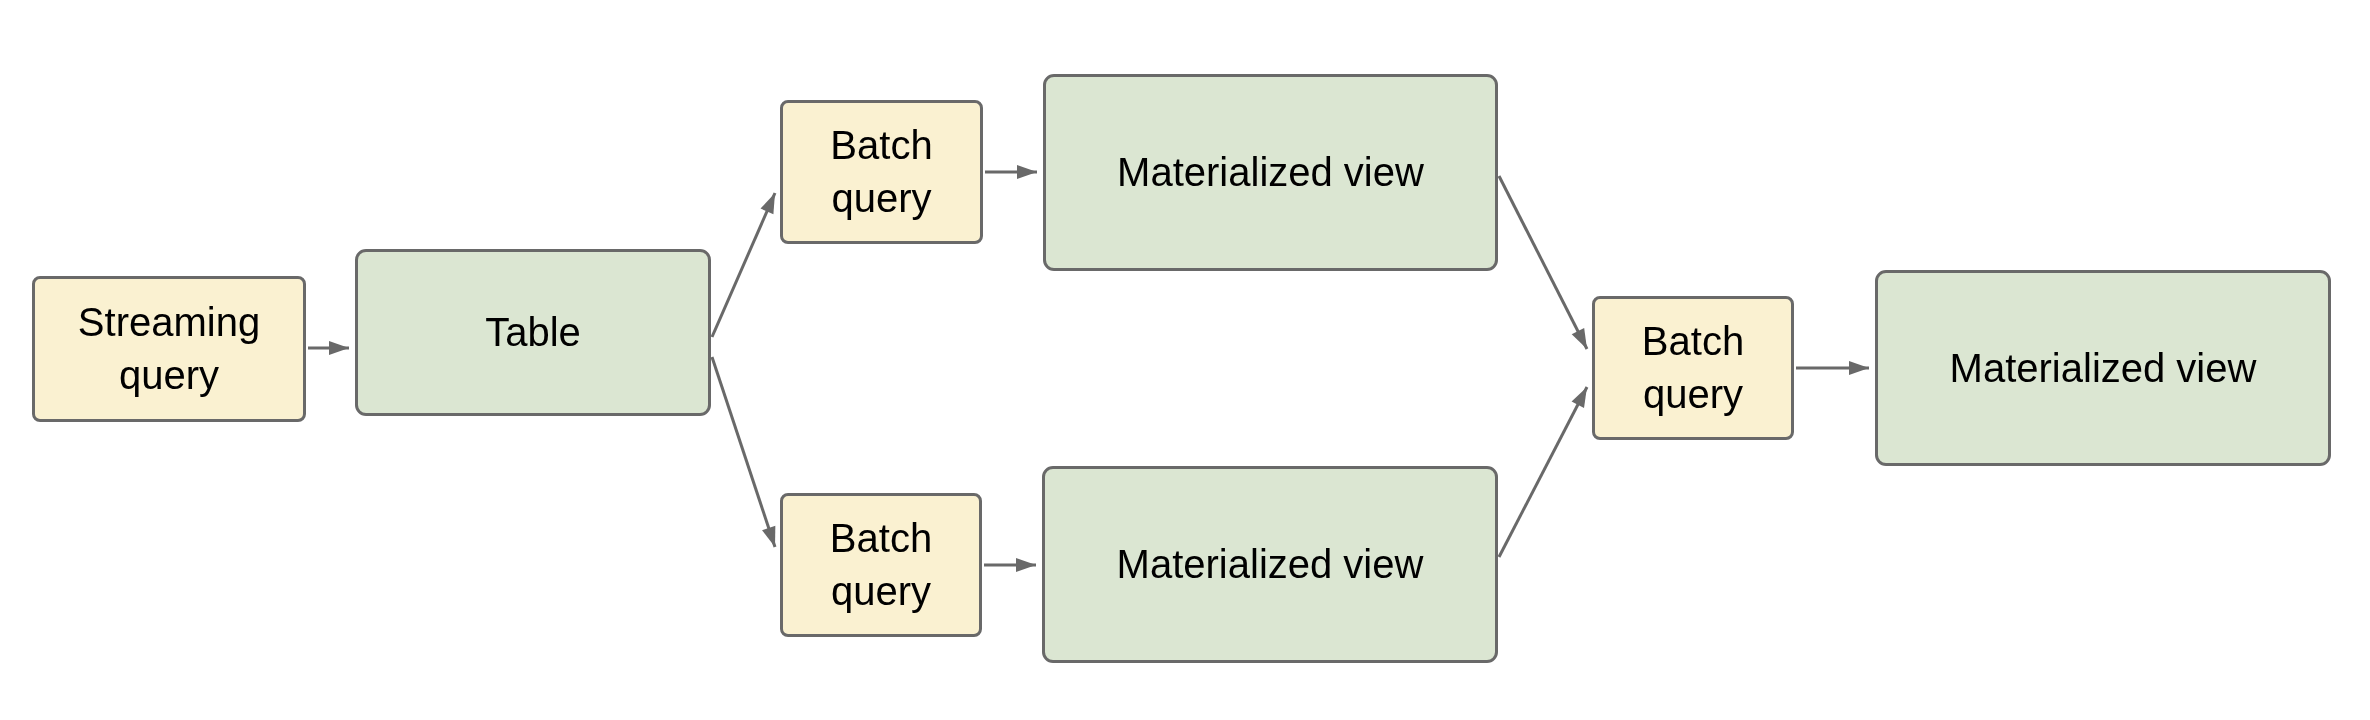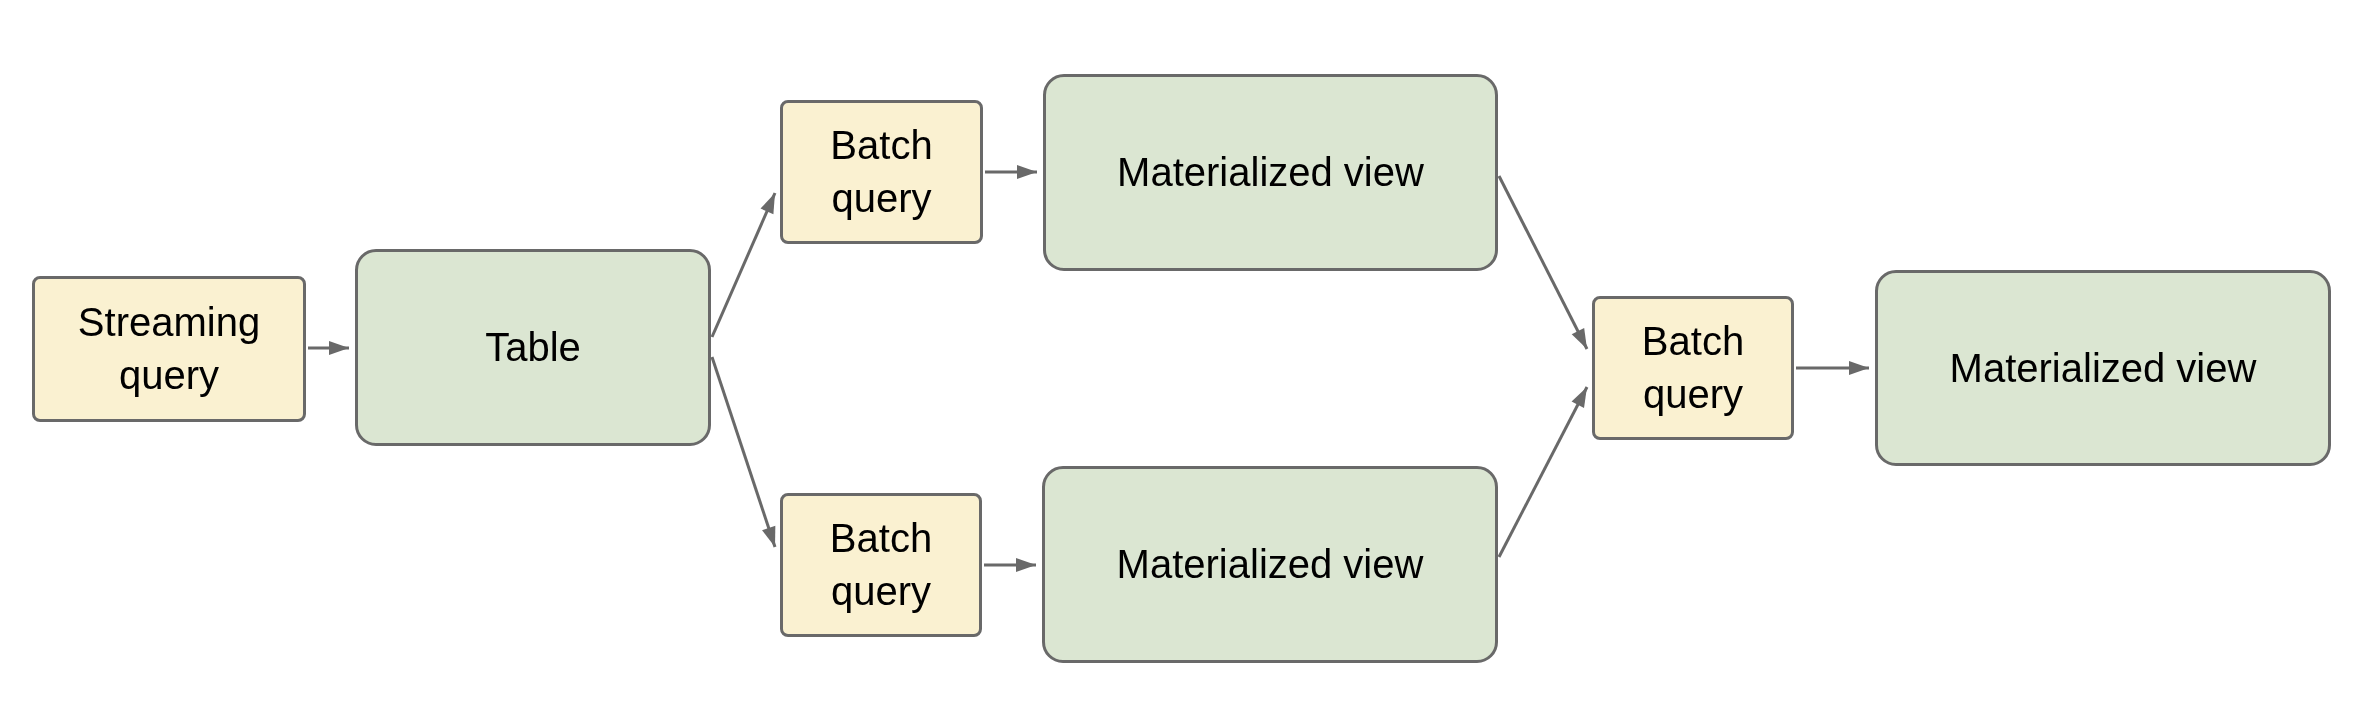--- a/index.html
+++ b/index.html
@@ -23,25 +23,25 @@
     align-items: center;
     justify-content: center;
     text-align: center;
     font-size: 40px;
     line-height: 1.32;
     color: #000000;
     border: 3px solid #696969;
     padding: 0 10px;
   }
   .query   { background: #faf1d1; border-radius: 8px; }
-  .dataset { background: #dbe6d2; border-radius: 21px; }
+  .dataset { background: #dbe6d2; border-radius: 11px; }
 
   
   #n-streaming-query        { left: 32px;   top: 276px; width: 274px; height: 146px; }
-  #n-table                  { left: 355px;  top: 249px; width: 356px; height: 197px; }
+  #n-table                  { left: 355px;  top: 249px; width: 356px; height: 167px; }
   #n-batch-query-top        { left: 780px;  top: 100px; width: 203px; height: 144px; }
   #n-materialized-view-top  { left: 1043px; top: 74px;  width: 455px; height: 197px; }
   #n-batch-query-bottom     { left: 780px;  top: 493px; width: 202px; height: 144px; }
   #n-materialized-view-bottom{ left: 1042px; top: 466px; width: 456px; height: 197px; }
   #n-batch-query-right      { left: 1592px; top: 296px; width: 202px; height: 144px; }
   #n-materialized-view-right{ left: 1875px; top: 270px; width: 456px; height: 196px; }
 
   .edge {
     stroke: #696969;
     stroke-width: 3;

